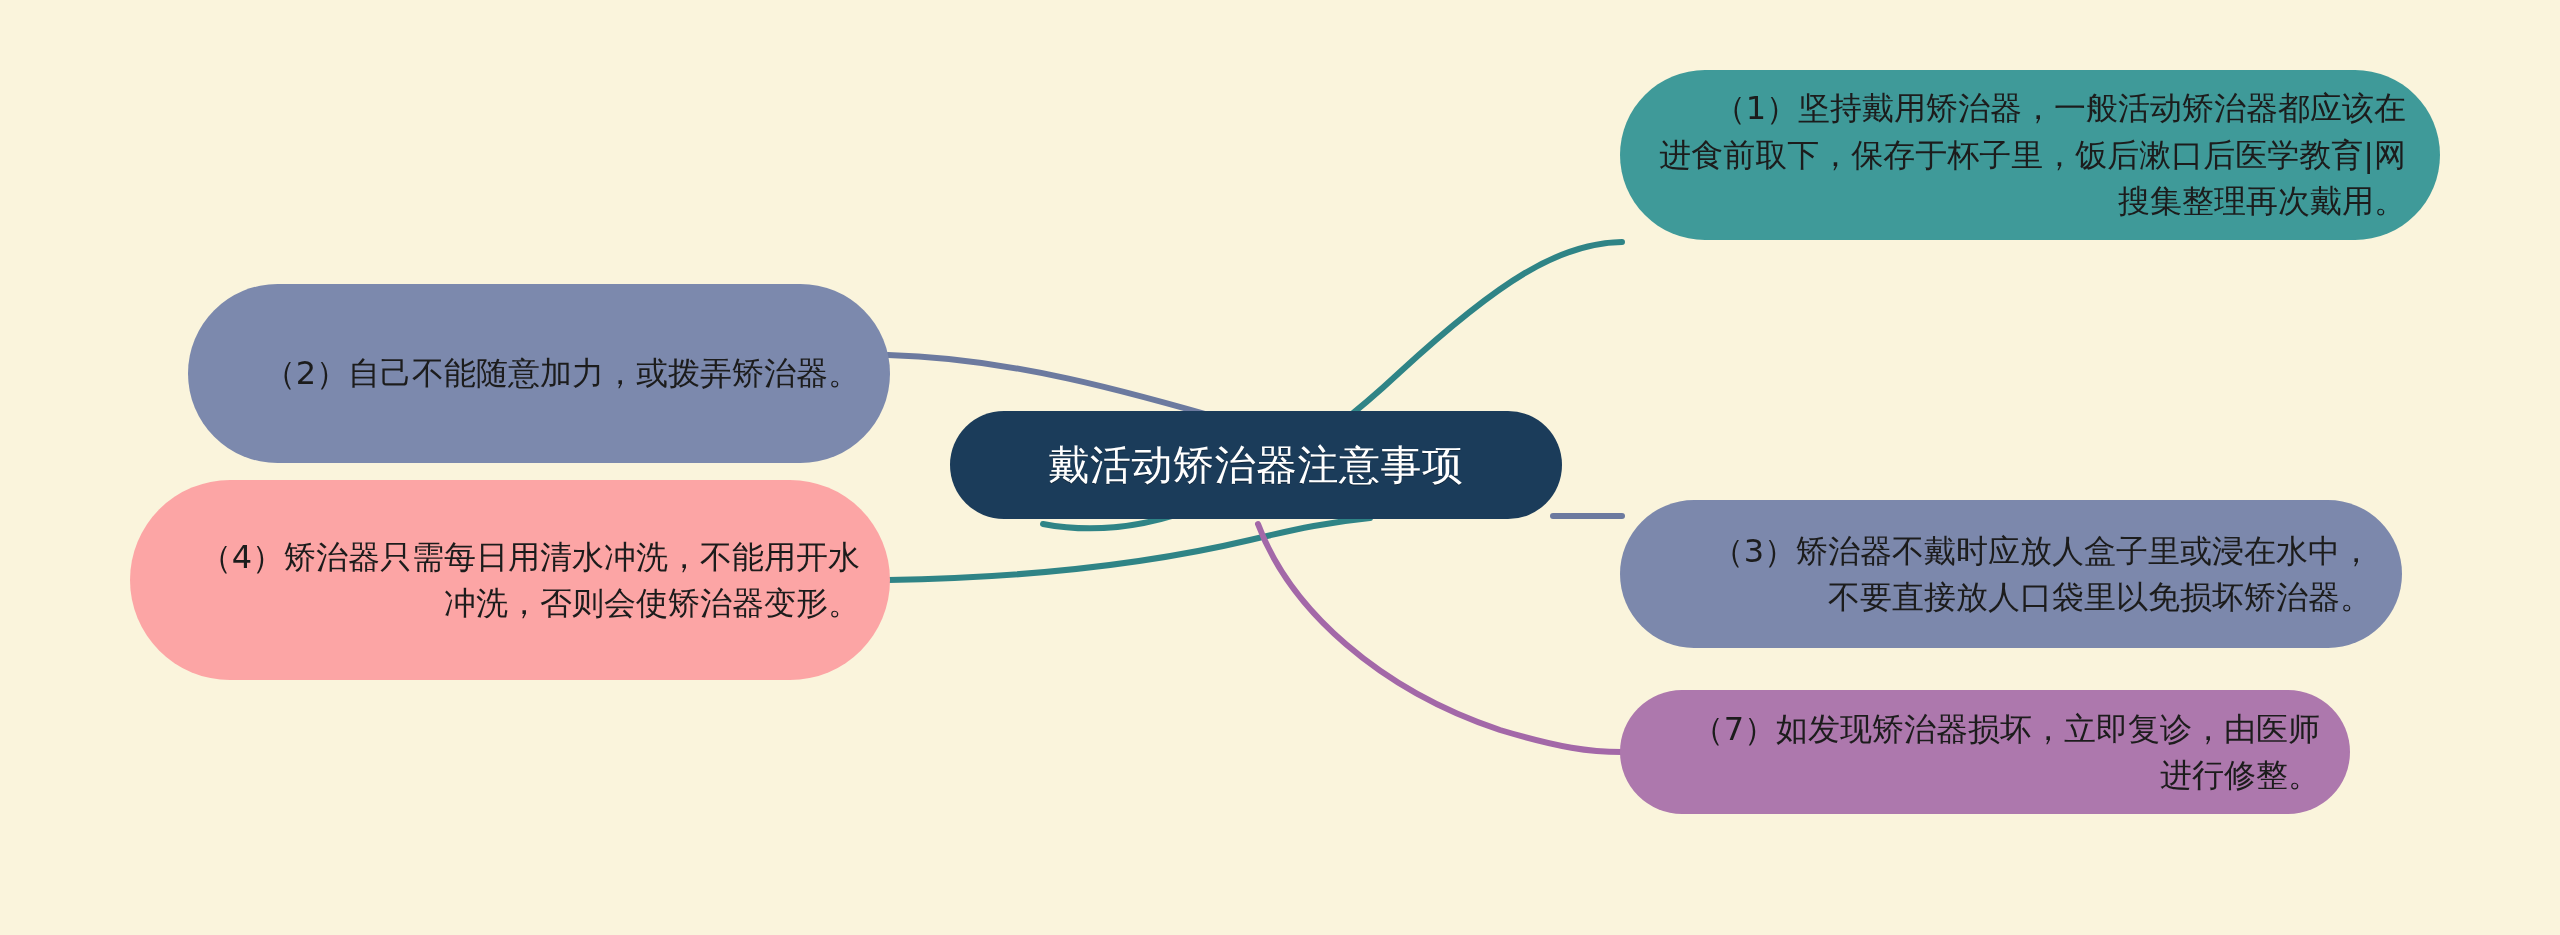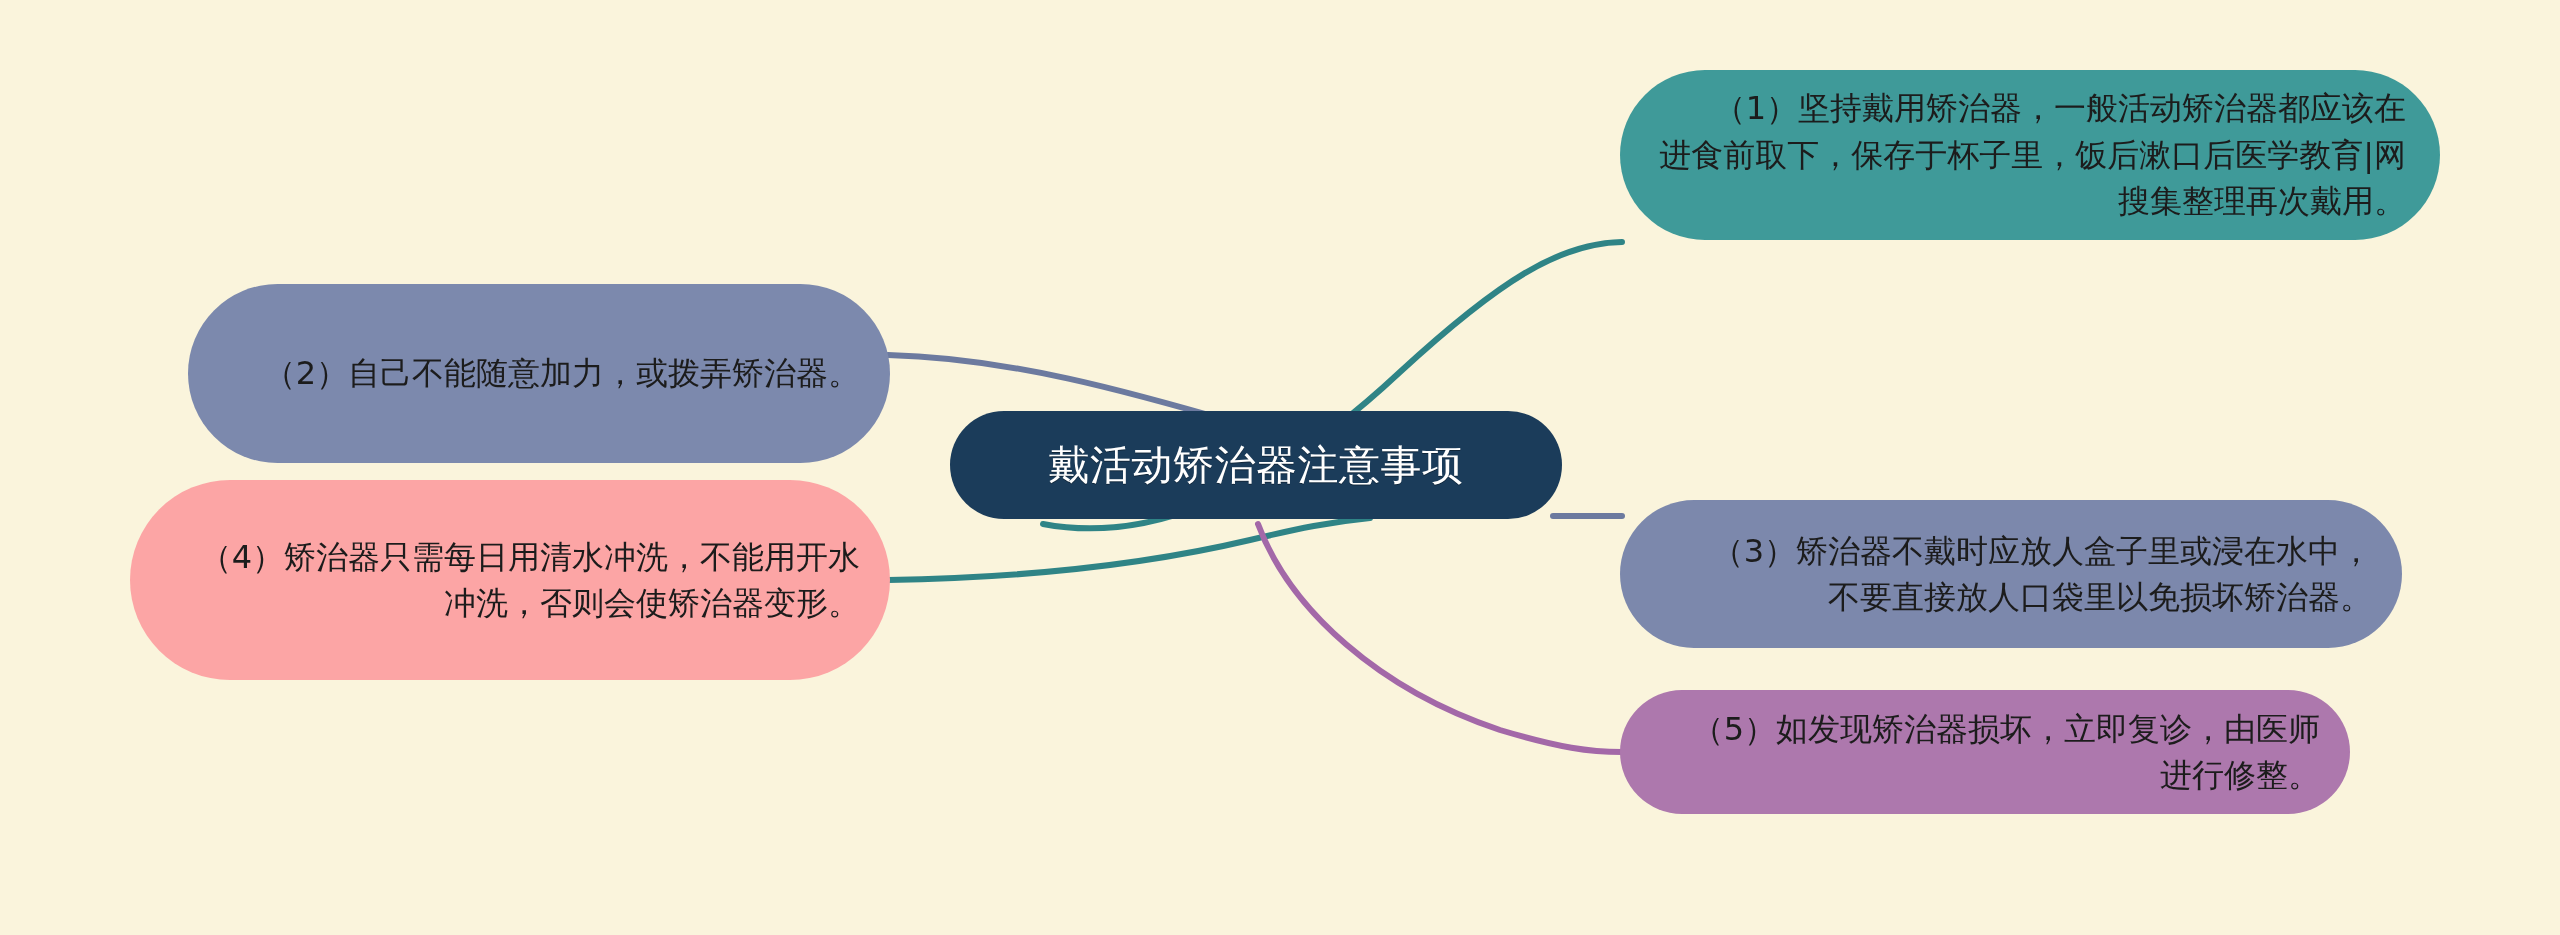--- a/index.html
+++ b/index.html
@@ -140,16 +140,16 @@
 
   <div class="node branch" id="node-3">
     <span class="node-text">（3）矫治器不戴时应放人盒子里或浸在水中，不要直接放人口袋里以免损坏矫治器。</span>
   </div>
 
   <div class="node branch" id="node-4">
     <span class="node-text">（4）矫治器只需每日用清水冲洗，不能用开水冲洗，否则会使矫治器变形。</span>
   </div>
 
   <div class="node branch" id="node-5">
-    <span class="node-text">（5）如发现矫治器损坏，立即复诊，由医师进行修整。</span>
+    <span class="node-text">（7）如发现矫治器损坏，立即复诊，由医师进行修整。</span>
   </div>
 
 </div>
 
 </body></html>

